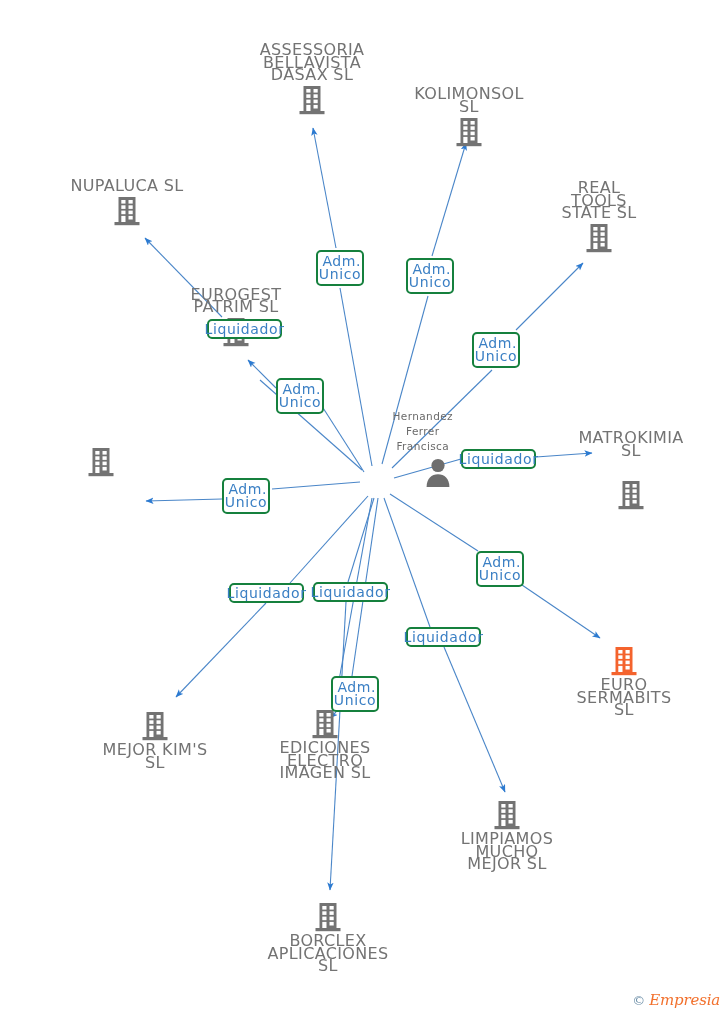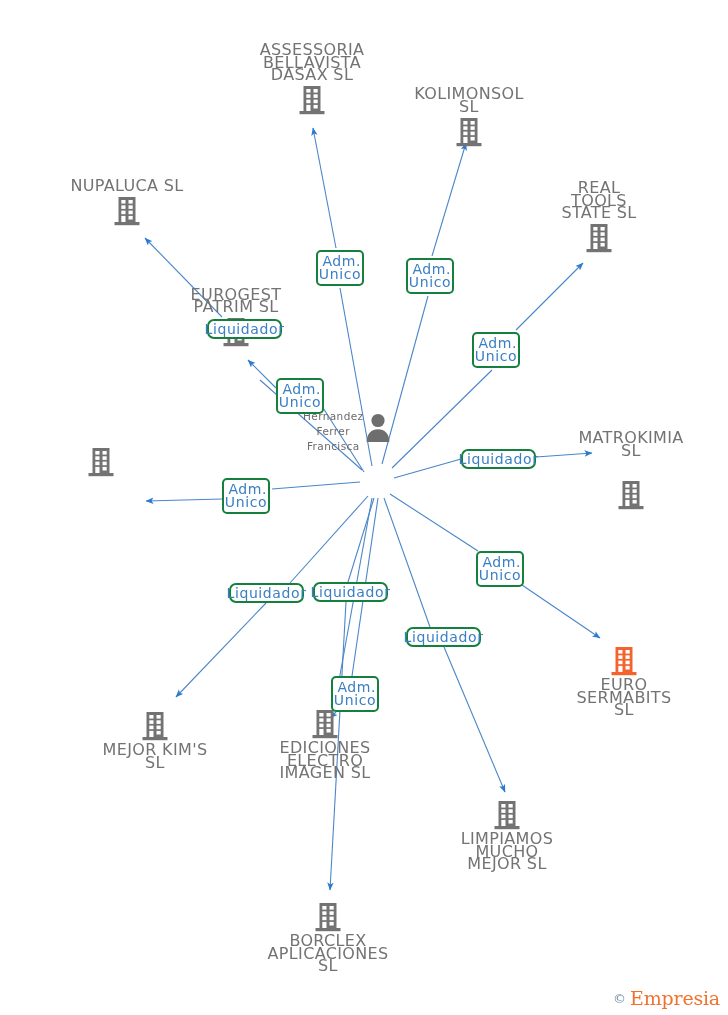--- a/index.html
+++ b/index.html
@@ -36,21 +36,21 @@
     letter-spacing:0.35px;
     white-space:pre-line;
   }
   .node .caption.top{ margin-bottom:2px; }
   .node .caption.bottom{ margin-top:2px; }
   .bld{ display:block; }
   
   .person-node{
     position:absolute;
     width:150px;margin-left:-75px;
-    display:flex;flex-direction:row;align-items:flex-start;
+    display:flex;flex-direction:column;align-items:flex-end;
   }
   .person-node .caption{
     font-size:10.5px;line-height:15px;color:#6b6b6b;
     text-align:center;letter-spacing:0.4px;white-space:pre-line;
     font-family:"DejaVu Sans", sans-serif;
   }
   
   .rel{
     position:absolute;
     box-sizing:border-box;
@@ -60,34 +60,35 @@
     color:#3a7fc4;
     font-family:"DejaVu Sans", sans-serif;
     font-size:14px;
     letter-spacing:0.6px;
     line-height:13px;
     text-align:right;
     padding:3px 5px;
     white-space:pre-line;
     box-shadow:0 0 0 0 rgba(0,0,0,0);
   }
-  .rel.one{ padding:4px 0;border-radius:7px; }
+  .rel.one{ padding:4px 0; }
   
   #watermark{
     position:absolute;
     right:8px;bottom:6px;
     display:flex;align-items:center;
     gap:4px;
   }
   #watermark .c{
     font-size:13px;color:#6d8fa8;font-family:"DejaVu Sans", sans-serif;
   }
   #watermark .wm-text{
     font-family:"DejaVu Serif", serif;
-    font-size:19px;
+    font-style:italic;
+    font-size:15px;
     color:#f2702c;
     letter-spacing:-0.2px;
   }
 </style>
 </head>
 <body>
 
 <div id="canvas">
 
   <svg id="edges" viewBox="0 0 728 1015" xmlns="http://www.w3.org/2000/svg">

